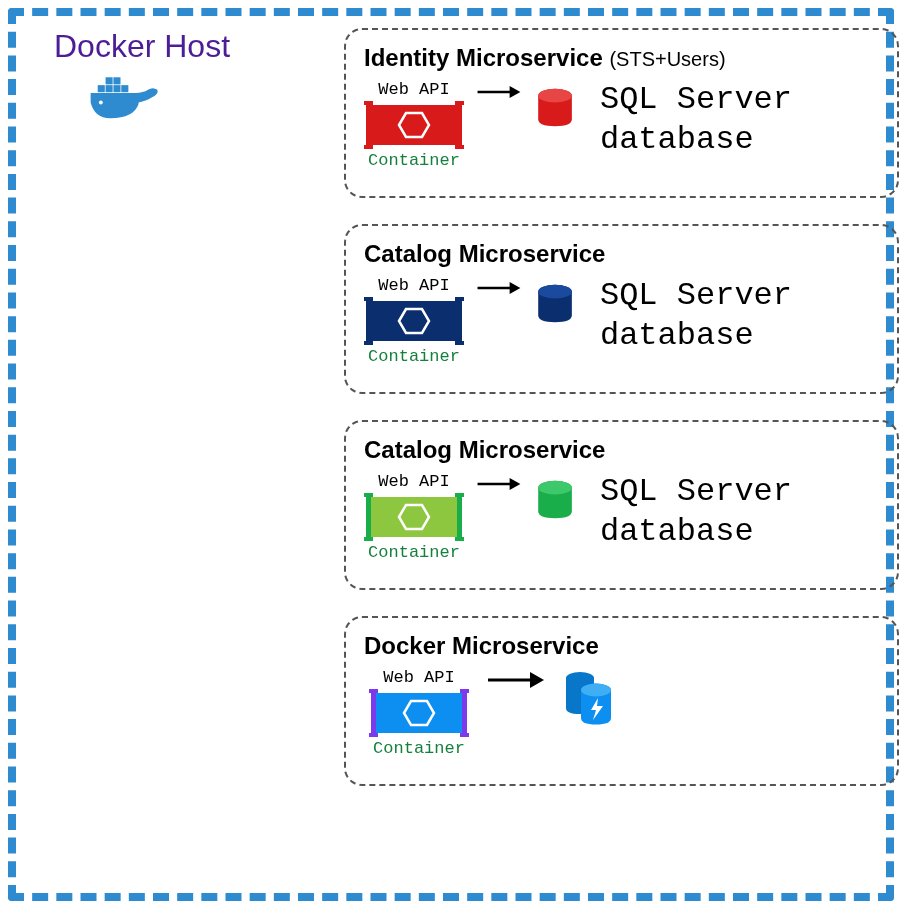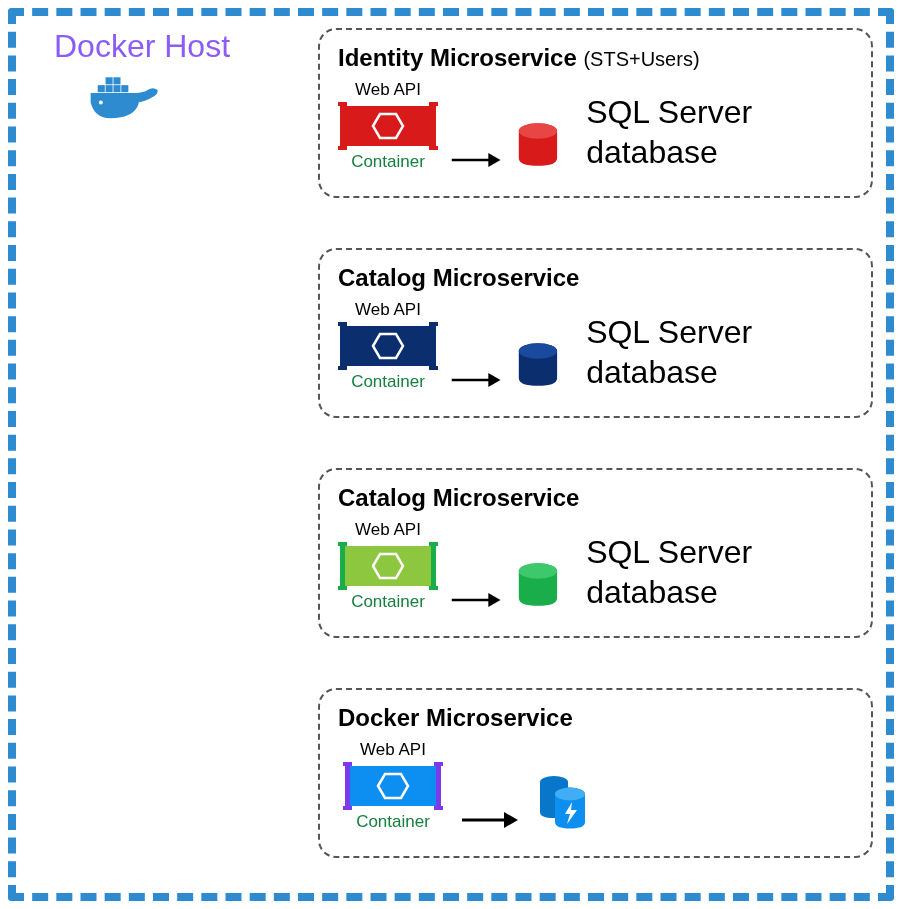--- a/index.html
+++ b/index.html
@@ -17,61 +17,62 @@
       width: 886px;
       height: 893px;
       border: 8px dashed #2e8bcf;
       border-radius: 4px;
     }
     .docker-host-title {
       position: absolute;
       top: 12px;
       left: 38px;
       font-size: 32px;
-      color: #8b5cf6;
+      color: #4c1d95;
       font-weight: 400;
     }
     .whale-icon {
       position: absolute;
       top: 55px;
       left: 70px;
       width: 80px;
       height: 55px;
     }
     .services-column {
       position: absolute;
       top: 12px;
-      left: 302px;
+      left: 328px;
       width: 555px;
       display: flex;
       flex-direction: column;
-      gap: 50px;
+      gap: 26px;
     }
     .service-box {
       border: 2px dashed #555;
       border-radius: 18px;
       padding: 14px 18px 14px 18px;
       height: 170px;
       position: relative;
     }
     .service-title {
       font-size: 24px;
       font-weight: 600;
       color: #000;
     }
     .service-title .subtitle {
       font-size: 20px;
       font-weight: 400;
     }
     .service-body {
       display: flex;
-      align-items: flex-end;
+      align-items: flex-start;
       margin-top: 8px;
       gap: 12px;
       position: relative;
+      font-family: Liberation Mono, monospace;
     }
     .container-block {
       display: flex;
       flex-direction: column;
       align-items: center;
       width: 110px;
     }
     .web-api-label {
       font-size: 17px;
       color: #000;

